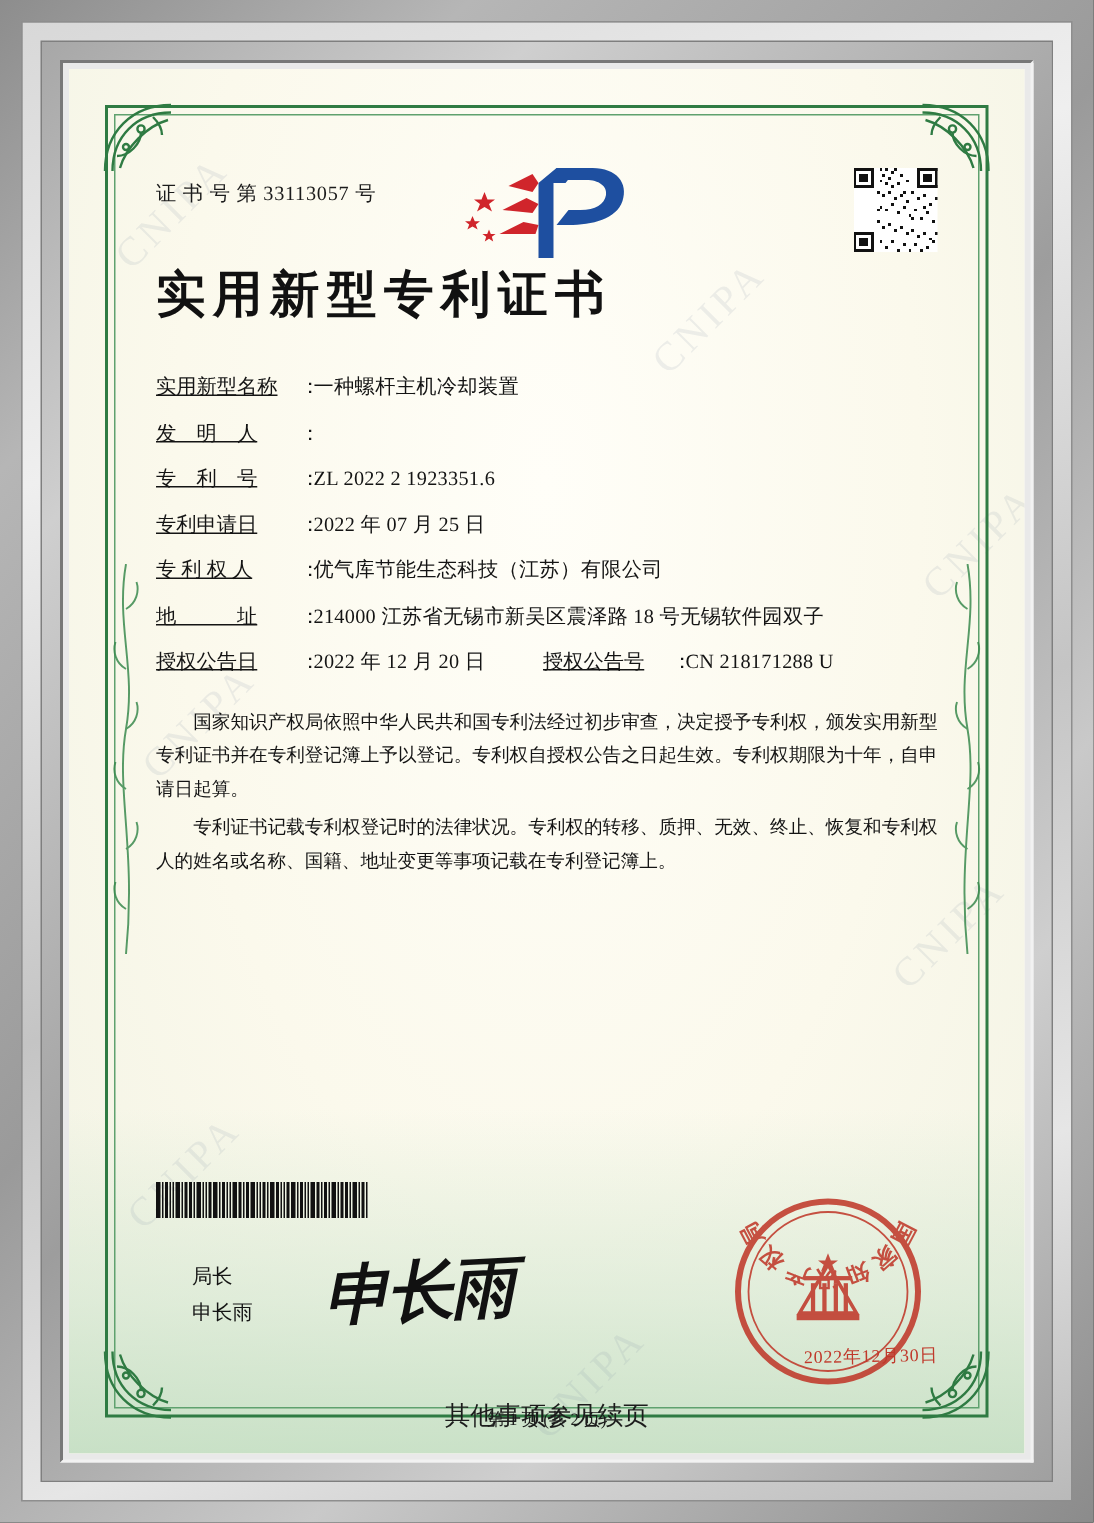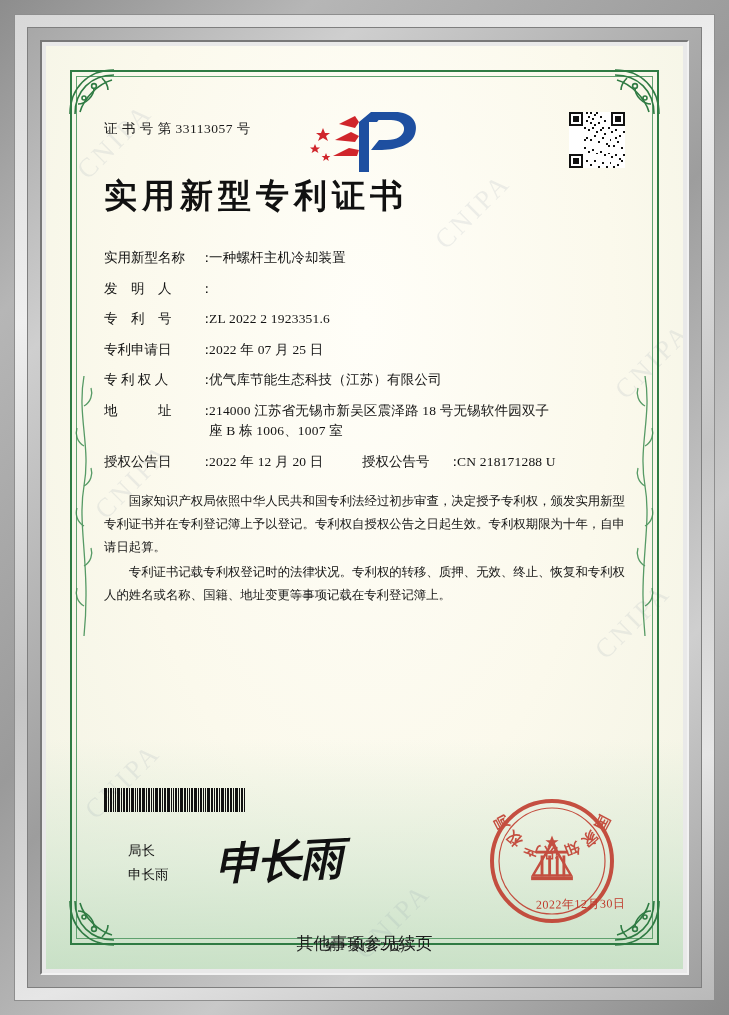--- a/index.html
+++ b/index.html
@@ -170,20 +170,21 @@
   .field-row {
     display: flex;
     align-items: flex-start;
     margin-bottom: 17px;
   }
   .field-label {
     width: 96px;
     flex: 0 0 96px;
     white-space: pre;
     letter-spacing: 0px;
+    text-decoration: underline;
   }
   .field-colon {
     width: 9px;
     flex: 0 0 9px;
   }
   .field-value {
     flex: 1 1 auto;
     letter-spacing: .2px;
   }
   .field-value .line2 { display: block; margin-top: 7px; }
@@ -510,21 +511,20 @@
                 <div class="field-label">专 利 权 人</div>
                 <div class="field-colon">：</div>
                 <div class="field-value">优气库节能生态科技（江苏）有限公司</div>
               </div>
 
               <div class="field-row">
                 <div class="field-label">地　　　址</div>
                 <div class="field-colon">：</div>
                 <div class="field-value">
                   <span>214000 江苏省无锡市新吴区震泽路 18 号无锡软件园双子</span>
-                  <span class="line2">座 B 栋 1006、1007 室</span>
                 </div>
               </div>
 
               <div class="field-row row-split">
                 <div class="left">
                   <div class="field-label">授权公告日</div>
                   <div class="field-colon">：</div>
                   <div class="field-value">2022 年 12 月 20 日</div>
                 </div>
                 <div class="right">

